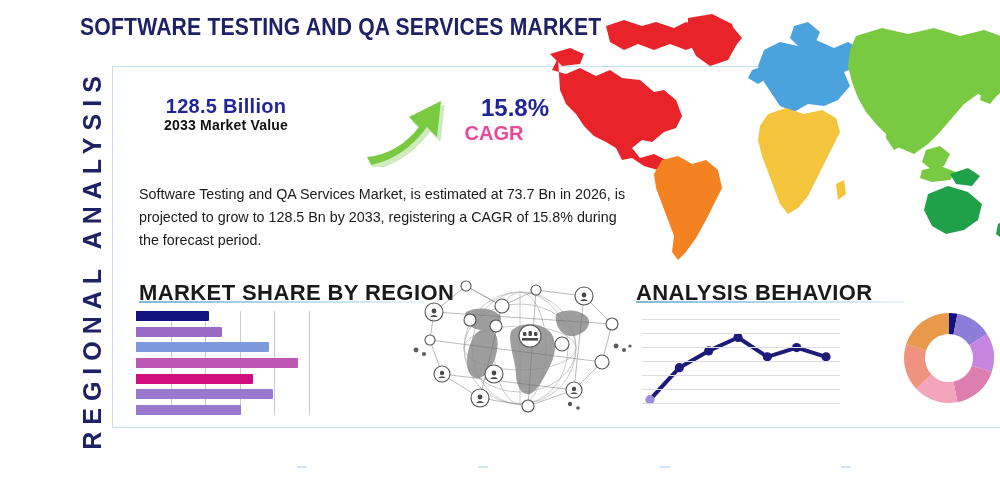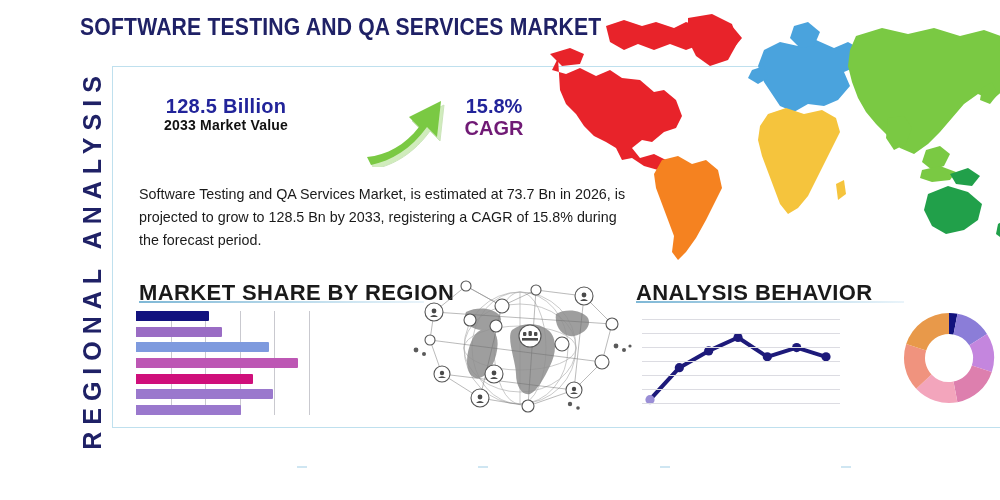--- a/index.html
+++ b/index.html
@@ -53,26 +53,27 @@
     font-family: "Liberation Sans Narrow","Liberation Sans", sans-serif;
     letter-spacing: 0.3px; line-height: 1.12;
   }
   .big-sub {
     font-size: 14px; font-weight: bold; color: #111111;
     font-family: "Liberation Sans Narrow","Liberation Sans", sans-serif;
     letter-spacing: 0.2px; line-height: 1.15;
   }
   .hero-right { position: absolute; left: 300px; top: 0; text-align: center; width: 110px; }
   .cagr-value {
-    font-size: 20px; font-weight: bold; color: #22249a;
+    font-size: 24px; font-weight: bold; color: #22249a;
     font-family: "Liberation Sans Narrow","Liberation Sans", sans-serif;
     line-height: 1.12;
+    text-align: right;
   }
   .cagr-sub {
-    font-size: 20px; font-weight: bold; color: #701a75;
+    font-size: 20px; font-weight: bold; color: #ec4899;
     font-family: "Liberation Sans Narrow","Liberation Sans", sans-serif;
     line-height: 1.15;
   }
   .arrow-wrap { position: absolute; left: 222px; top: -8px; width: 90px; height: 80px; }
 
   
   .body-text {
     position: absolute; left: 95px; top: 183px;
     width: 495px;
     font-size: 14.3px; color: #1a1a1a;

